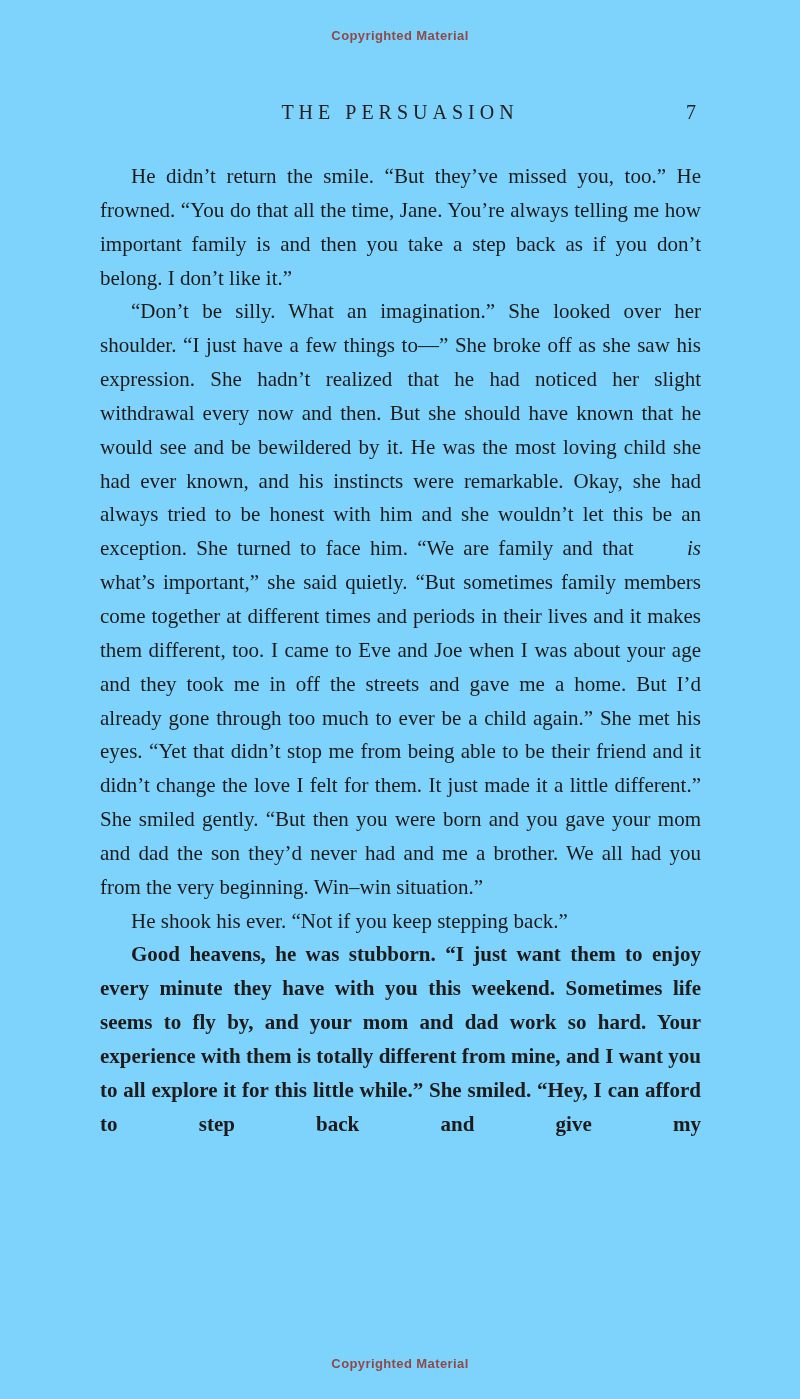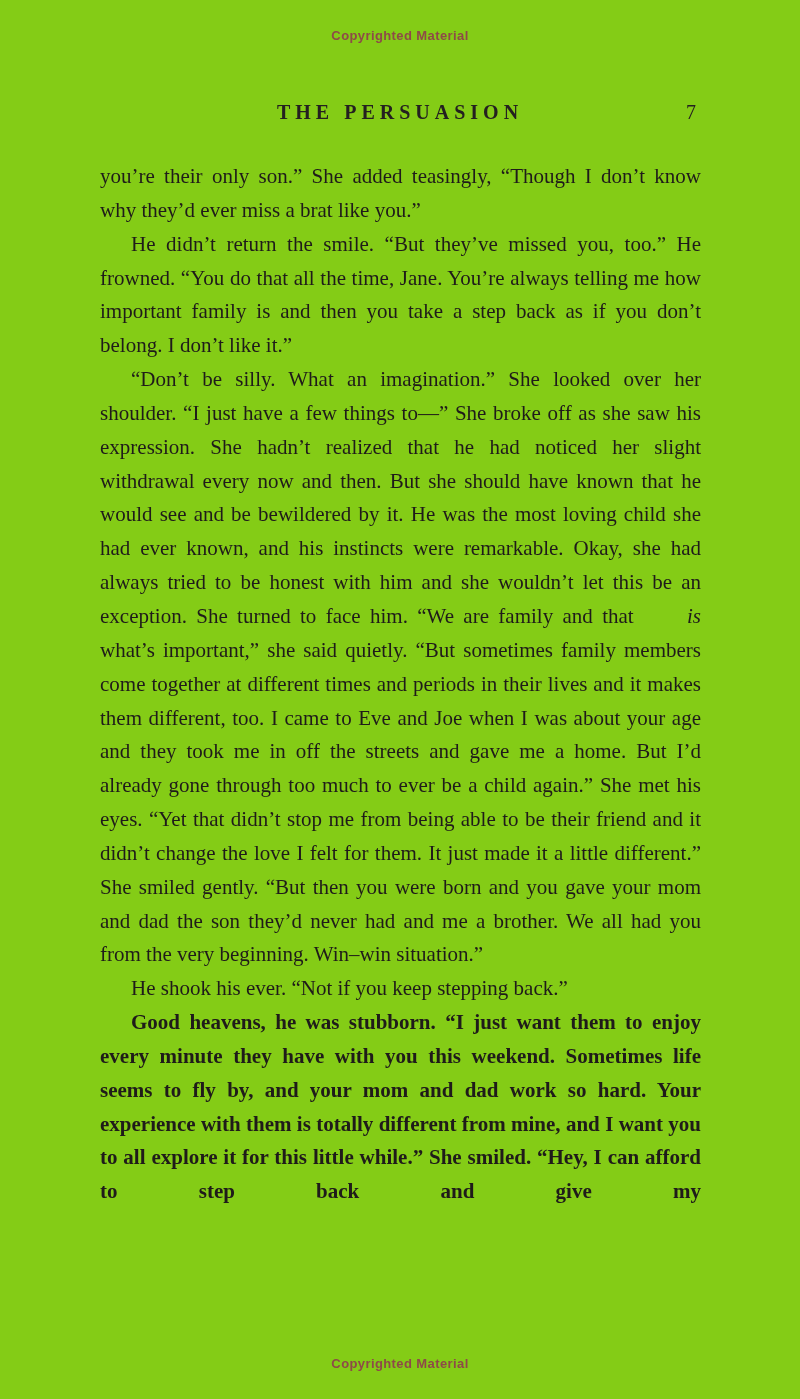--- a/index.html
+++ b/index.html
@@ -4,21 +4,21 @@
 <style>
   html, body {
     margin: 0;
     padding: 0;
     background: #ffffff;
   }
   .page {
     position: relative;
     width: 800px;
     height: 1399px;
-    background: #84cc16;
+    background: #7dd3fc;
     font-family: "Liberation Serif", serif;
     color: #201c1b;
     overflow: hidden;
   }
   .copyright {
     position: absolute;
     left: 0;
     width: 100%;
     text-align: center;
     font-family: "Liberation Sans", sans-serif;
@@ -35,21 +35,20 @@
     left: 100px;
     right: 100px;
     height: 26px;
   }
   .running-title {
     display: block;
     text-align: center;
     font-size: 20px;
     letter-spacing: 5px;
     color: #242020;
-    font-weight: bold;
   }
   .page-number {
     position: absolute;
     right: 4px;
     top: 0;
     font-size: 20px;
     color: #242020;
   }
 
   .body-text {
@@ -84,21 +83,20 @@
 <div class="page">
 
   <div class="copyright top" style="color: rgb(142, 74, 72);">Copyrighted Material</div>
 
   <div class="header">
     <span class="running-title">THE PERSUASION</span>
     <span class="page-number">7</span>
   </div>
 
   <div class="body-text" id="body-container" style="color: rgb(31, 27, 26);">
-      <p class=""><span>you’re their only son.” She added teasingly, “Though I don’t know why they’d ever miss a brat like you.”</span></p>
       <p class="indent"><span>He didn’t return the smile. “But they’ve missed you, too.” He frowned. “You do that all the time, Jane. You’re always telling me how important family is and then you take a step back as if you don’t belong. I don’t like it.”</span></p>
       <p class="indent"><span>“Don’t be silly. What an imagination.” She looked over her shoulder. “I just have a few things to—” She broke off as she saw his expression. She hadn’t realized that he had noticed her slight withdrawal every now and then. But she should have known that he would see and be bewildered by it. He was the most loving child she had ever known, and his instincts were remarkable. Okay, she had always tried to be honest with him and she wouldn’t let this be an exception. She turned to face him. “We are family and that </span><em>is</em><span> what’s important,” she said quietly. “But sometimes family members come together at different times and periods in their lives and it makes them different, too. I came to Eve and Joe when I was about your age and they took me in off the streets and gave me a home. But I’d already gone through too much to ever be a child again.” She met his eyes. “Yet that didn’t stop me from being able to be their friend and it didn’t change the love I felt for them. It just made it a little different.” She smiled gently. “But then you were born and you gave your mom and dad the son they’d never had and me a brother. We all had you from the very beginning. Win–win situation.”</span></p>
       <p class="indent"><span>He shook his ever. “Not if you keep stepping back.”</span></p>
       <p class="indent justify-last"><span>Good heavens, he was stubborn. “I just want them to enjoy every minute they have with you this weekend. Sometimes life seems to fly by, and your mom and dad work so hard. Your experience with them is totally different from mine, and I want you to all explore it for this little while.” She smiled. “Hey, I can afford to step back and give my</span></p>
     </div>
 
   <div class="copyright bottom" style="color: rgb(142, 74, 72);">Copyrighted Material</div>
 
 </div>
 

